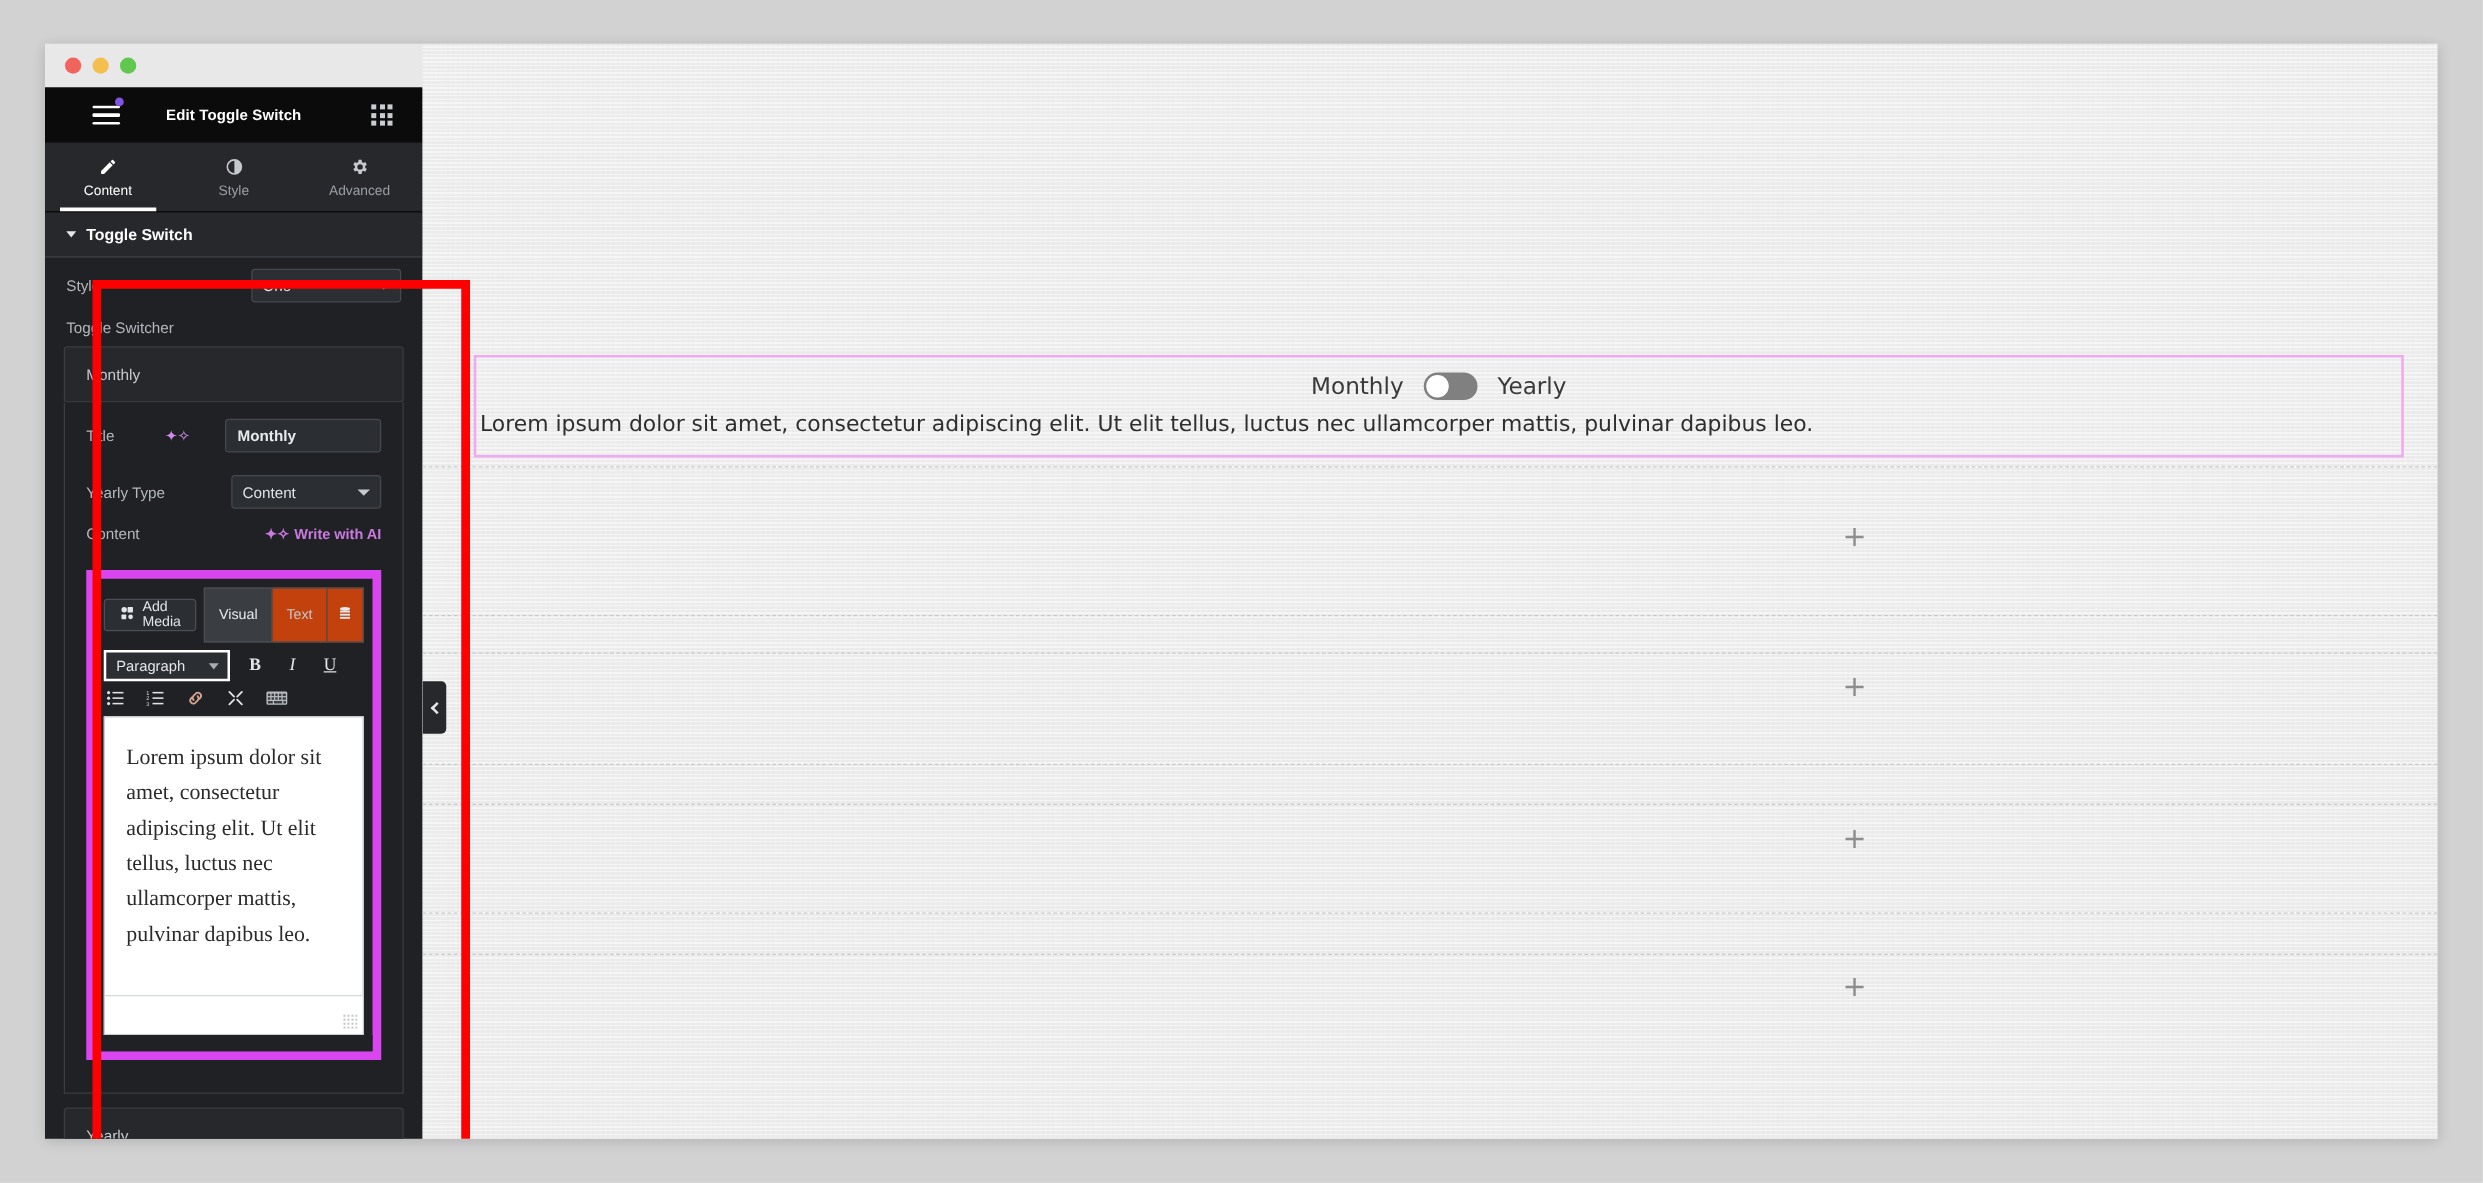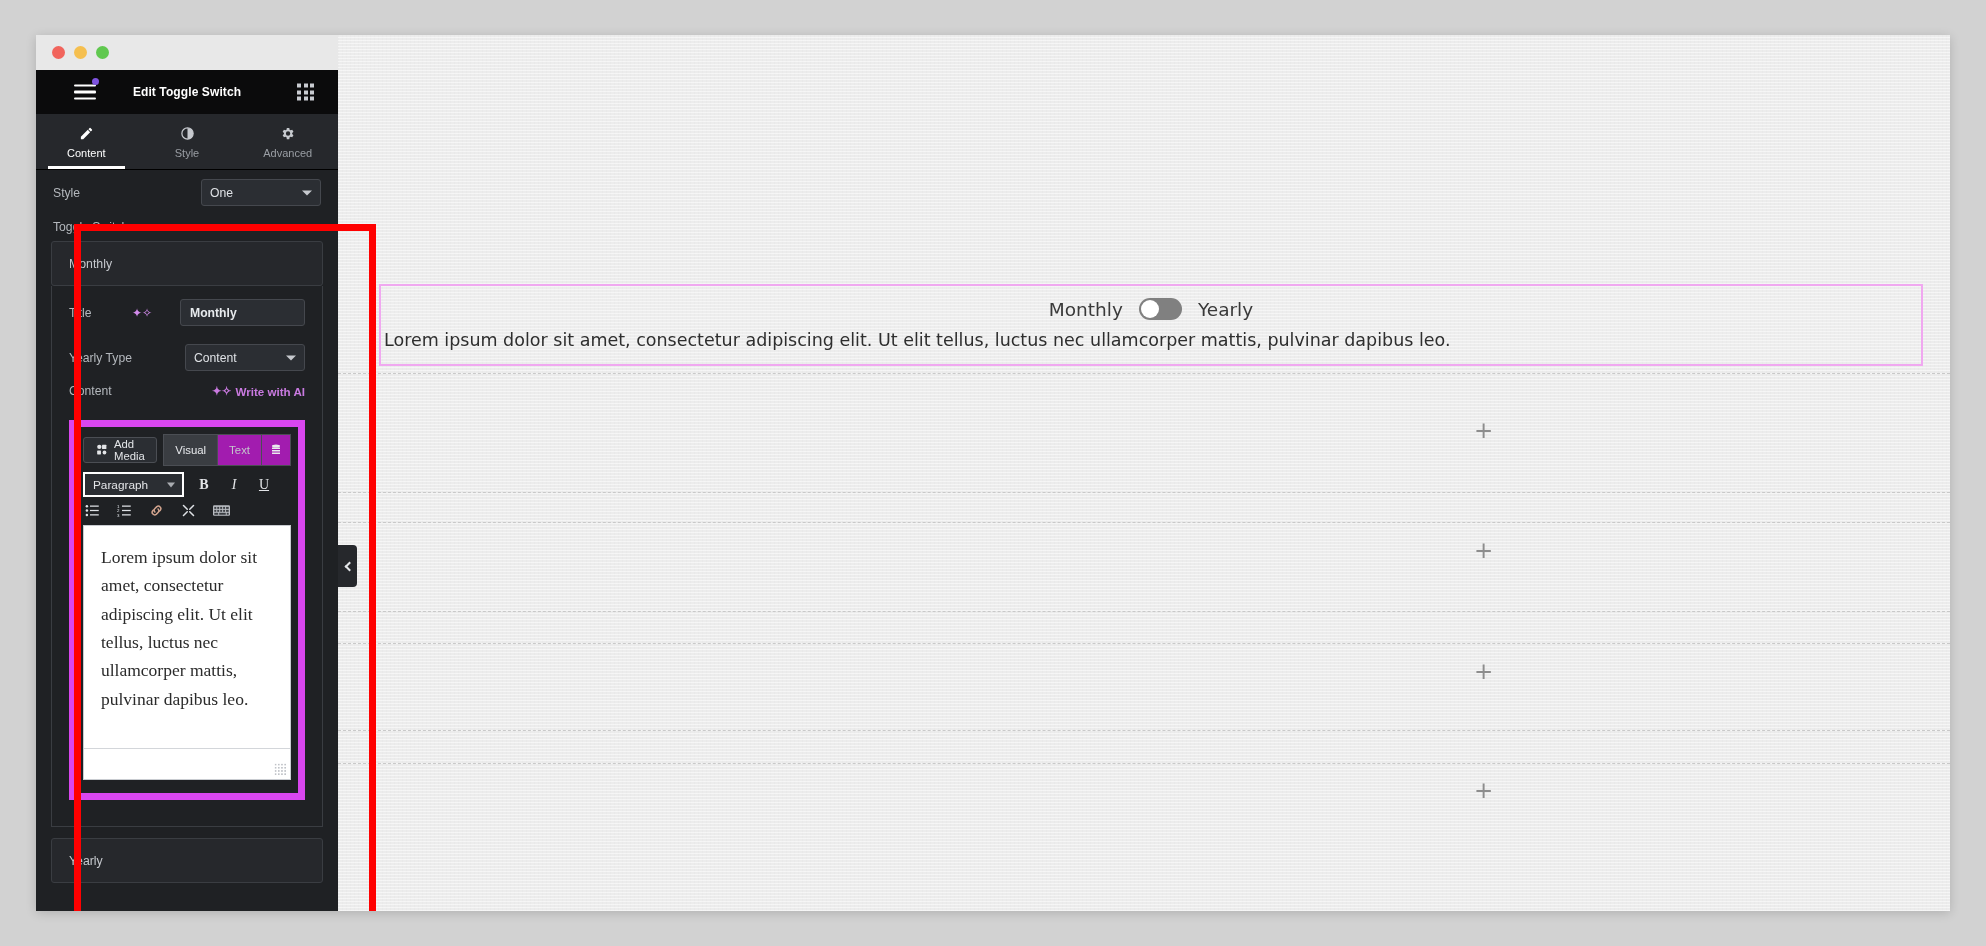--- a/index.html
+++ b/index.html
@@ -202,29 +202,29 @@
     padding: 7px 7px 6px 7px; gap: 6px;
   }
   #add-media {
     background: #2b2e33; border: 1px solid #4b4e54;
     border-radius: 3px; height: 26px;
     display: flex; align-items: center; gap: 6px;
     padding: 0 11px; font-size: 11.3px; color: #e3e5e8;
     cursor: pointer;
   }
   #vt-group {
-    margin-left: auto; display: flex; align-items: stretch; height: 32px;
+    margin-left: auto; display: flex; align-items: stretch; height: 44px;
   }
   .vt {
     background: #3a3d42; border: 1px solid #4b4e54;
     padding: 0 11px; display: flex; align-items: center;
     font-size: 11.4px; color: #e8eaed; cursor: pointer;
   }
   .vt + .vt { border-left: 0; }
-  .vt.inactive { background: #a21caf; color: #c3c6cb; }
+  .vt.inactive { background: #c2410c; color: #c3c6cb; }
   .vt.iconic { padding: 0 8px; }
 
   #format-bar {
     display: flex; align-items: center;
     padding: 0 7px 6px 7px; gap: 10px;
   }
   #para-select {
     border: 2px solid #ffffff;
     background: #2b2e33;
     height: 25px; width: 101px;
@@ -409,20 +409,24 @@
           <svg width="15" height="15" viewBox="0 0 24 24" fill="#c6c9ce">
             <path d="M19.43 12.98a7.8 7.8 0 0 0 0-1.96l2.11-1.65-2-3.46-2.49 1a7.7 7.7 0 0 0-1.7-.98L14.9 3h-4l-.45 2.93c-.61.24-1.18.57-1.7.98l-2.49-1-2 3.46 2.11 1.65a7.8 7.8 0 0 0 0 1.96L4.26 14.6l2 3.46 2.49-1c.52.41 1.09.74 1.7.98L10.9 21h4l.45-2.93c.61-.24 1.18-.57 1.7-.98l2.49 1 2-3.46-2.11-1.65zM12.9 15.5a3.5 3.5 0 1 1 0-7 3.5 3.5 0 0 1 0 7z"></path>
           </svg>
         </span>
         <span>Advanced</span>
       </div>
     </div>
 
     <div id="panel-body">
 
+      <div id="section-header">
+        <span class="caret"></span>
+        <span class="ttl">Toggle Switch</span>
+      </div>
 
       <div class="ctrl-row">
         <span class="ctrl-label">Style</span>
         <div class="select">
           <span>One</span>
           <span class="dncaret"></span>
         </div>
       </div>
 
       <div style="padding:2px 2px 0 17px;">

